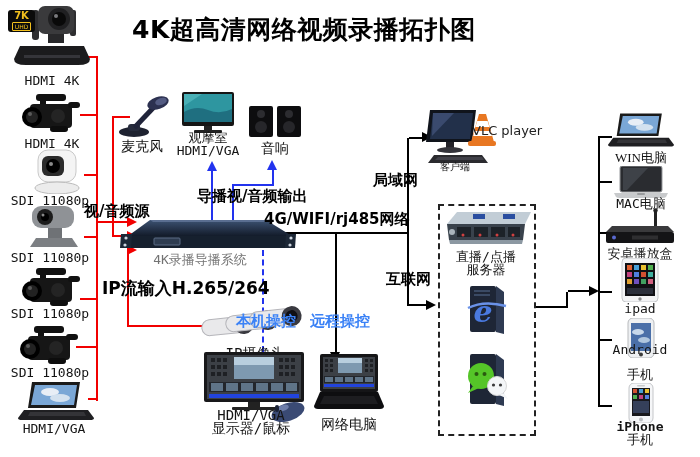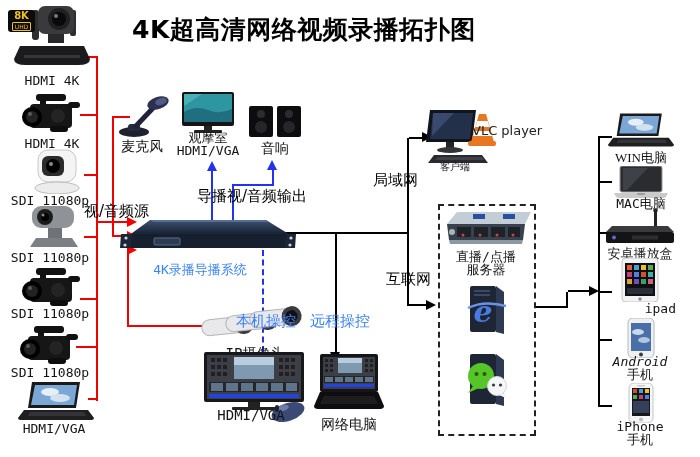--- a/index.html
+++ b/index.html
@@ -1,21 +1,21 @@
 <!DOCTYPE html>
 <html><head>
 <meta charset="utf-8">
 <style>
   html,body{margin:0;padding:0;background:#fff;}
   #stage{position:relative;width:700px;height:457px;background:#ffffff;overflow:hidden;
          font-family:"DejaVu Sans",sans-serif;}
   .abs{position:absolute;}
   .lbl{position:absolute;font-family:"DejaVu Sans Mono",monospace;font-size:13px;color:#141414;
        text-align:center;line-height:1.08;white-space:nowrap;}
-  .ann{position:absolute;font-weight:normal;font-size:15px;color:#000;white-space:nowrap;
+  .ann{position:absolute;font-weight:bold;font-size:15px;color:#000;white-space:nowrap;
        font-family:"DejaVu Sans",sans-serif;}
   .blue{color:#3b82f6;}
   .title{position:absolute;font-size:25px;font-weight:bold;color:#000;white-space:nowrap;
          letter-spacing:.5px;font-family:"DejaVu Sans",sans-serif;}
   .ln{position:absolute;}
   .red{background:#f10000;}
   .blk{background:#000;}
   .blu{background:#2233ee;}
   .dash-blu{position:absolute;width:0;border-left:2px dashed #2233ee;}
   .ar{position:absolute;width:0;height:0;border-style:solid;}
@@ -97,21 +97,21 @@
     <rect x="58" y="6" width="6" height="26" rx="2" fill="#2e2e30"></rect>
     <rect x="26" y="2" width="36" height="28" rx="7" fill="#3a3a3c"></rect>
     <circle cx="47" cy="15" r="11" fill="#202022"></circle>
       <circle cx="47" cy="15" r="7" fill="#090909"></circle>
       <circle cx="44" cy="12" r="2" fill="#7a7a7e"></circle>
     <rect x="36" y="30" width="16" height="9" fill="#28282a"></rect>
     <path d="M8 42 L72 42 L78 55 Q78 61 66 61 L14 61 Q2 61 2 55 Z" fill="#1b1b1d"></path>
     <rect x="12" y="51" width="56" height="3" fill="#35353a"></rect>
   </svg>
   <div class="badge" style="left:8px;top:10px;">
-    <div class="b1">8K</div>
+    <div class="b1">7K</div>
     <div class="b2">UHD</div>
   </div>
   <div class="lbl" style="left:10px;top:74px;width:84px;">HDMI 4K</div>
 
   <svg class="abs" style="left:20px;top:92px;" width="62" height="44" viewBox="0 0 62 44">
     <rect x="16" y="2" width="30" height="7" rx="3" fill="#111"></rect>
       <rect x="20" y="8" width="6" height="6" fill="#111"></rect>
     <rect x="10" y="12" width="42" height="24" rx="4" fill="#161616"></rect>
     <circle cx="12" cy="25" r="10" fill="#000"></circle>
       <circle cx="12" cy="25" r="6" fill="#222"></circle>
@@ -218,21 +218,21 @@
     <path d="M34 2 L150 2 L153 4 L37 4 Z" fill="#5a6e90"></path>
     <path d="M12 18 L176 18 L174 30 L14 30 Z" fill="#16202e"></path>
     <path d="M5 16 L16 16 L15 30 L4 30 Z" fill="#1c2736"></path>
     <circle cx="10" cy="20" r="1.6" fill="#cfd6e0"></circle>
       <circle cx="9" cy="27" r="1.6" fill="#cfd6e0"></circle>
     <path d="M170 16 L180 16 L179 30 L169 30 Z" fill="#1c2736"></path>
     <circle cx="175" cy="20" r="1.6" fill="#cfd6e0"></circle>
       <circle cx="174" cy="27" r="1.6" fill="#cfd6e0"></circle>
     <rect x="38" y="20" width="26" height="7" rx="1" fill="#2e3c50" stroke="#5a6b84" stroke-width="1"></rect>
   </svg>
-  <div class="lbl" style="left:138px;top:263px;width:124px;color:#3b82f6;">4K录播导播系统</div>
+  <div class="lbl" style="left:138px;top:253px;width:124px;color:#737373;">4K录播导播系统</div>
 
   <svg class="abs" style="left:196px;top:303px;" width="115" height="44" viewBox="0 0 115 44">
     <g transform="translate(0,8) rotate(-6)">
       <rect x="4" y="10" width="44" height="16" rx="8" fill="#e9e9eb" stroke="#b5b5ba"></rect>
       <circle cx="46" cy="18" r="10" fill="#3a3a40"></circle>
         <circle cx="46" cy="18" r="6" fill="#101014"></circle>
     </g>
     <g transform="translate(24,4) rotate(-6)">
       <rect x="4" y="10" width="44" height="16" rx="8" fill="#e9e9eb" stroke="#b5b5ba"></rect>
       <circle cx="46" cy="18" r="10" fill="#3a3a40"></circle>
@@ -281,20 +281,21 @@
         <rect x="82" y="31" width="11" height="8"></rect>
     </g>
     <rect x="5" y="42" width="90" height="4" fill="#2244dd"></rect>
     <rect x="44" y="50" width="12" height="5" fill="#222"></rect>
       <rect x="28" y="55" width="44" height="3" rx="1" fill="#222"></rect>
     <ellipse cx="84" cy="60" rx="17" ry="9" transform="rotate(-18 84 60)" fill="#3a4a74"></ellipse>
     <ellipse cx="79" cy="56" rx="6" ry="3" transform="rotate(-18 79 56)" fill="#6d7daa"></ellipse>
     <rect x="71" y="53" width="4" height="7" rx="2" fill="#1a2236"></rect>
   </svg>
   <div class="lbl" style="left:196px;top:408px;width:110px;font-size:14px;">HDMI/VGA</div>
+  <div class="lbl" style="left:196px;top:421px;width:110px;font-size:14px;">显示器/鼠标</div>
 
   <svg class="abs" style="left:312px;top:354px;" width="74" height="58" viewBox="0 0 74 58">
     <rect x="8" y="0" width="58" height="38" rx="2" fill="#151517"></rect>
     <rect x="11" y="3" width="52" height="32" fill="#3c4046"></rect>
     <rect x="26" y="4" width="24" height="15" fill="#7e99b0"></rect>
       <rect x="26" y="4" width="24" height="5" fill="#b8cede"></rect>
     <g fill="#1e2024">
       <rect x="13" y="5" width="3" height="3"></rect>
         <rect x="18" y="5" width="3" height="3"></rect>
       <rect x="13" y="10" width="3" height="3"></rect>
@@ -333,22 +334,24 @@
     <path d="M55 6 L62 6 L70 34 L47 34 Z" fill="#e87722"></path>
     <path d="M53.2 13 L63.6 13 L65.4 19 L51.4 19 Z" fill="#ffffff"></path>
     <path d="M50.8 23 L66.4 23 L68 28 L49.2 28 Z" fill="#ffffff"></path>
     <rect x="44" y="33" width="28" height="5" rx="2" fill="#e87722"></rect>
   </svg>
   <div class="lbl" style="left:472px;top:124px;width:70px;font-size:13px;font-family:'DejaVu Sans',sans-serif;color:#222;">VLC player</div>
   <div class="lbl" style="left:424px;top:162px;width:62px;font-size:10px;">客户端</div>
 
   <div class="ann" style="left:84px;top:202px;">视/音频源</div>
   <div class="ann" style="left:166px;top:187px;margin-left:31px;">导播视/音频输出</div>
+  <div class="ann" style="left:264px;top:210px;">4G/WIFI/rj485网络</div>
   <div class="ann" style="left:373px;top:171px;">局域网</div>
   <div class="ann" style="left:386px;top:270px;">互联网</div>
+  <div class="ann" style="left:102px;top:277px;font-size:17px;">IP流输入H.265/264</div>
   <div class="ann blue" style="left:236px;top:312px;">本机操控</div>
   <div class="ann blue" style="left:310px;top:312px;">远程操控</div>
 
   <div class="srvbox" style="left:438px;top:204px;width:94px;height:228px;"></div>
 
   <svg class="abs" style="left:443px;top:210px;" width="88" height="40" viewBox="0 0 88 40">
     <path d="M14 2 L88 2 L82 14 L4 14 Z" fill="#c2cdd6"></path>
     <rect x="30" y="4" width="12" height="5" fill="#2a4ea0"></rect>
       <rect x="60" y="4" width="12" height="5" fill="#2a4ea0"></rect>
     <path d="M4 14 L82 14 L80 30 L6 30 Z" fill="#39424c"></path>
@@ -433,43 +436,43 @@
         <rect x="21" y="14" width="5" height="5" fill="#d05030"></rect>
         <rect x="28" y="14" width="5" height="5" fill="#40b0a0"></rect>
       <rect x="7" y="21" width="5" height="5" fill="#e0a030"></rect>
         <rect x="14" y="21" width="5" height="5" fill="#7050c0"></rect>
         <rect x="21" y="21" width="5" height="5" fill="#40a060"></rect>
         <rect x="28" y="21" width="5" height="5" fill="#d06080"></rect>
       <rect x="7" y="30" width="26" height="6" fill="#2a2e3a"></rect>
     </g>
     <circle cx="20" cy="41" r="1.7" fill="#8a8c8e"></circle>
   </svg>
-  <div class="lbl" style="left:604px;top:302px;width:72px;text-align:right;">ipad</div>
+  <div class="lbl" style="left:604px;top:302px;width:72px;">ipad</div>
 
   <svg class="abs" style="left:624px;top:318px;" width="34" height="40" viewBox="0 0 34 40">
     <rect x="4" y="0" width="26" height="40" rx="5" fill="#eef0f2" stroke="#b8babd"></rect>
     <rect x="7" y="5" width="20" height="28" fill="#4a6fa8"></rect>
     <ellipse cx="14" cy="14" rx="6" ry="3" fill="#c8d8ea"></ellipse>
       <ellipse cx="20" cy="22" rx="6" ry="3" fill="#b0c6de"></ellipse>
     <circle cx="17" cy="36.5" r="2" fill="#3a3a3a"></circle>
   </svg>
-  <div class="lbl" style="left:600px;top:355px;width:80px;font-style:italic;">Android</div>
+  <div class="lbl" style="left:600px;top:343px;width:80px;">Android</div>
   <div class="lbl" style="left:600px;top:368px;width:80px;">手机</div>
 
   <svg class="abs" style="left:626px;top:383px;" width="30" height="40" viewBox="0 0 30 40">
     <rect x="3" y="0" width="24" height="40" rx="5" fill="#f5f6f8" stroke="#c4c6c9"></rect>
     <rect x="6" y="5" width="18" height="28" fill="#18181c"></rect>
     <g>
       <rect x="7" y="6" width="4" height="4" fill="#d05030"></rect>
         <rect x="13" y="6" width="4" height="4" fill="#48a0d8"></rect>
         <rect x="19" y="6" width="4" height="4" fill="#e8c030"></rect>
       <rect x="7" y="12" width="4" height="4" fill="#50b050"></rect>
         <rect x="13" y="12" width="4" height="4" fill="#c04080"></rect>
         <rect x="19" y="12" width="4" height="4" fill="#5080e0"></rect>
       <rect x="7" y="18" width="16" height="12" fill="#35405a"></rect>
     </g>
     <rect x="11" y="2" width="8" height="1.6" rx="0.8" fill="#c8cacc"></rect>
     <circle cx="15" cy="36.5" r="2" fill="#bdbfc2"></circle>
   </svg>
-  <div class="lbl" style="left:600px;top:420px;width:80px;">iPhone</div>
+  <div class="lbl" style="left:600px;top:420px;width:80px;font-weight:bold;">iPhone</div>
   <div class="lbl" style="left:600px;top:433px;width:80px;">手机</div>
 
 </div>
 
 </body></html>

